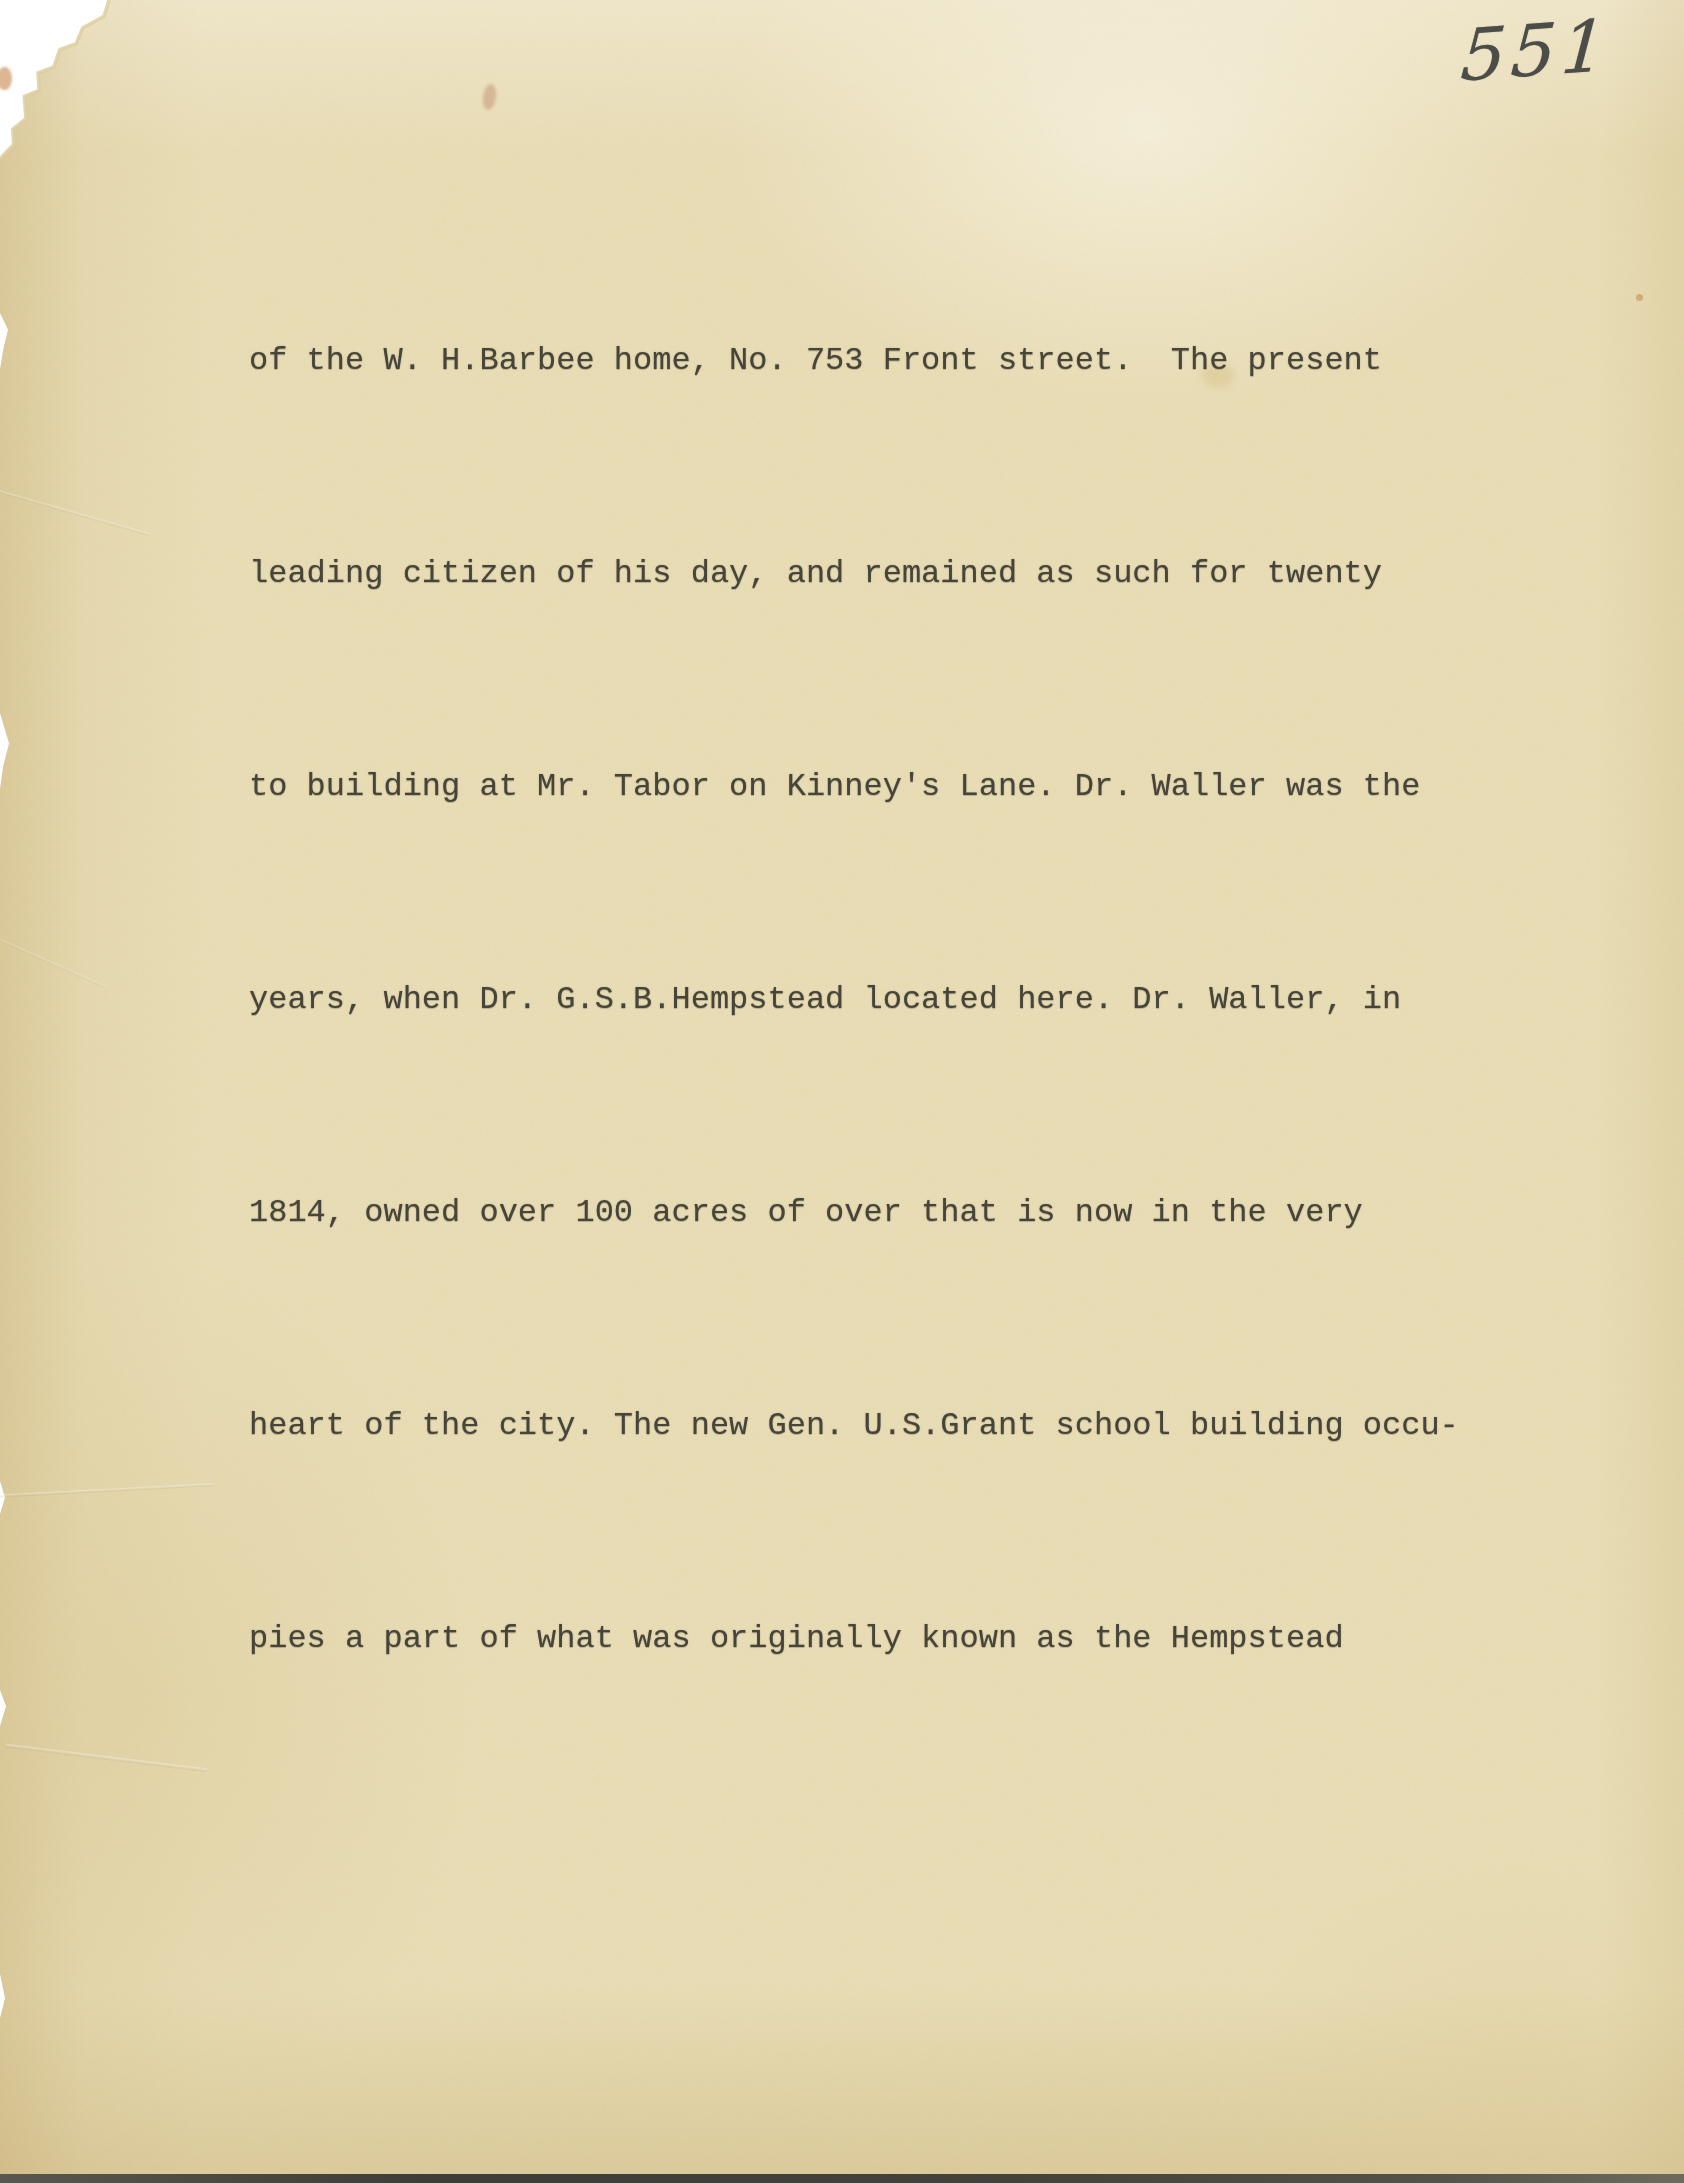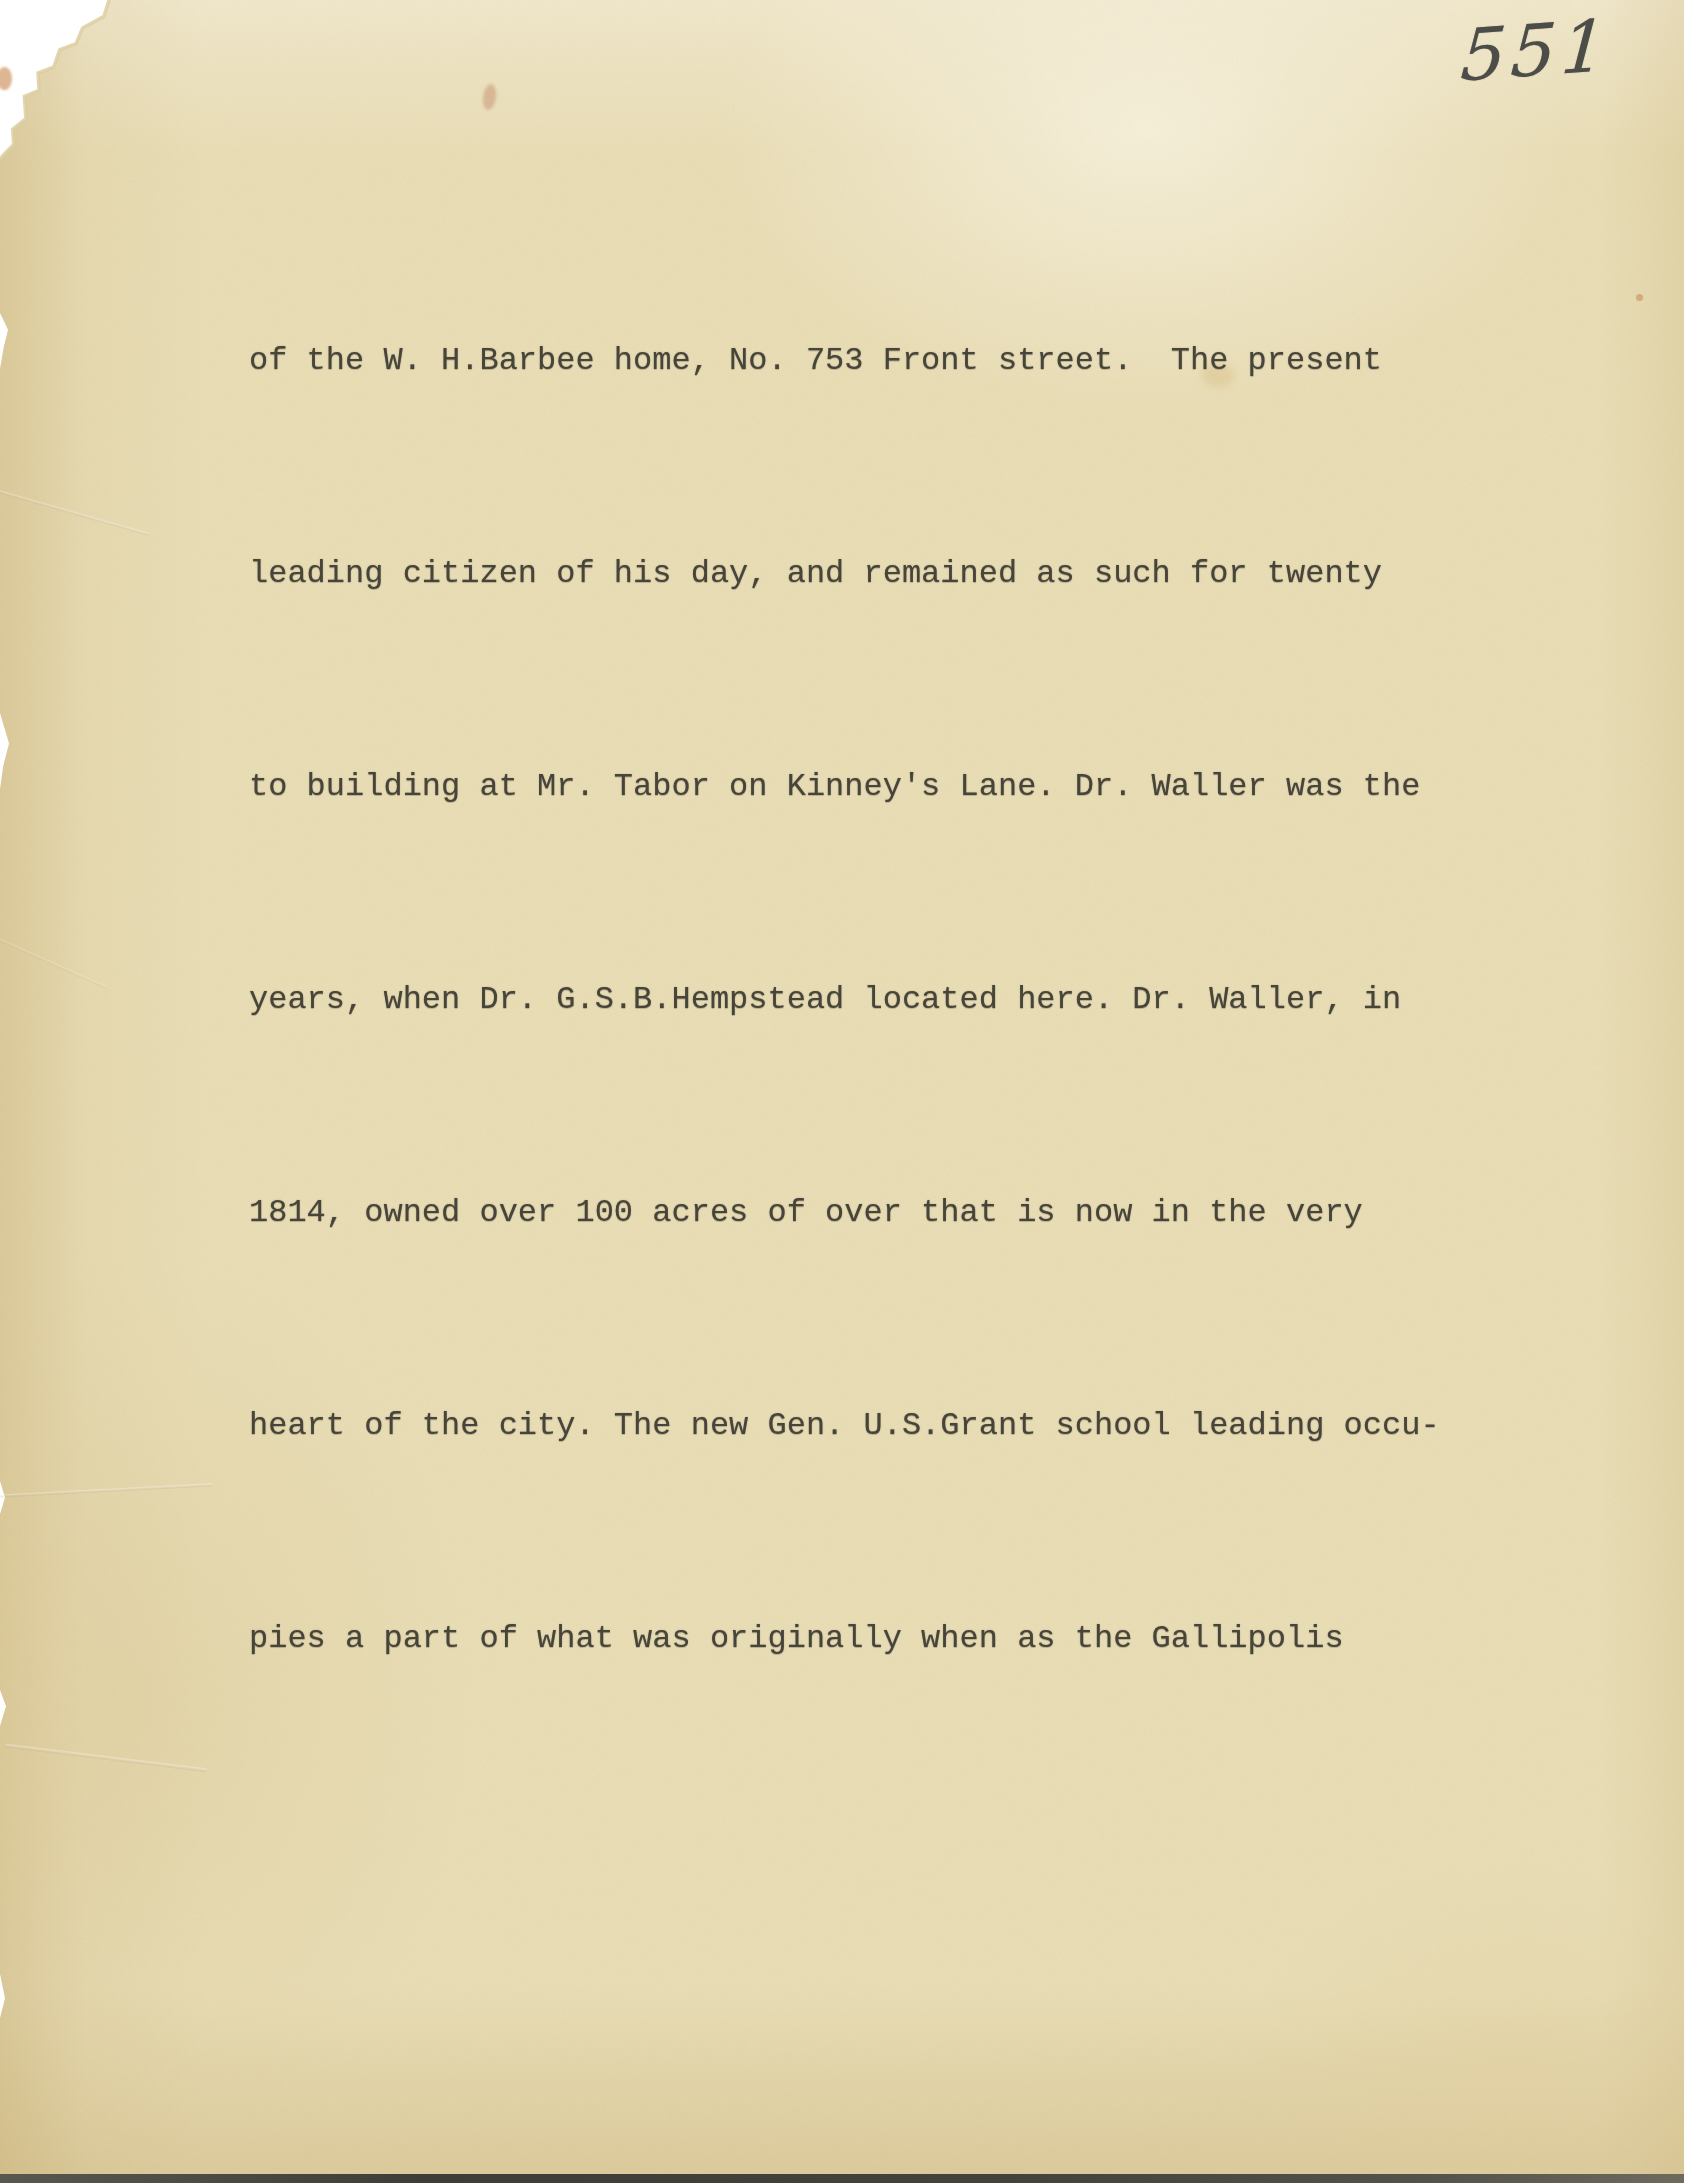--- a/index.html
+++ b/index.html
@@ -106,22 +106,22 @@
   <div class="crease" id="crease-4"></div>
 
   <div id="page-number">551</div>
 
   <div id="text-block">
     <div class="line">of the W. H.Barbee home, No. 753 Front street.  The present</div>
     <div class="line">leading citizen of his day, and remained as such for twenty</div>
     <div class="line">to building at Mr. Tabor on Kinney's Lane. Dr. Waller was the</div>
     <div class="line">years, when Dr. G.S.B.Hempstead located here. Dr. Waller, in</div>
     <div class="line">1814, owned over 100 acres of over that is now in the very</div>
-    <div class="line">heart of the city. The new Gen. U.S.Grant school leading occu-</div>
-    <div class="line">pies a part of what was originally when as the Gallipolis</div>
+    <div class="line">heart of the city. The new Gen. U.S.Grant school building occu-</div>
+    <div class="line">pies a part of what was originally known as the Hempstead</div>
     
     
     
     
 
     
 
     
     
     

